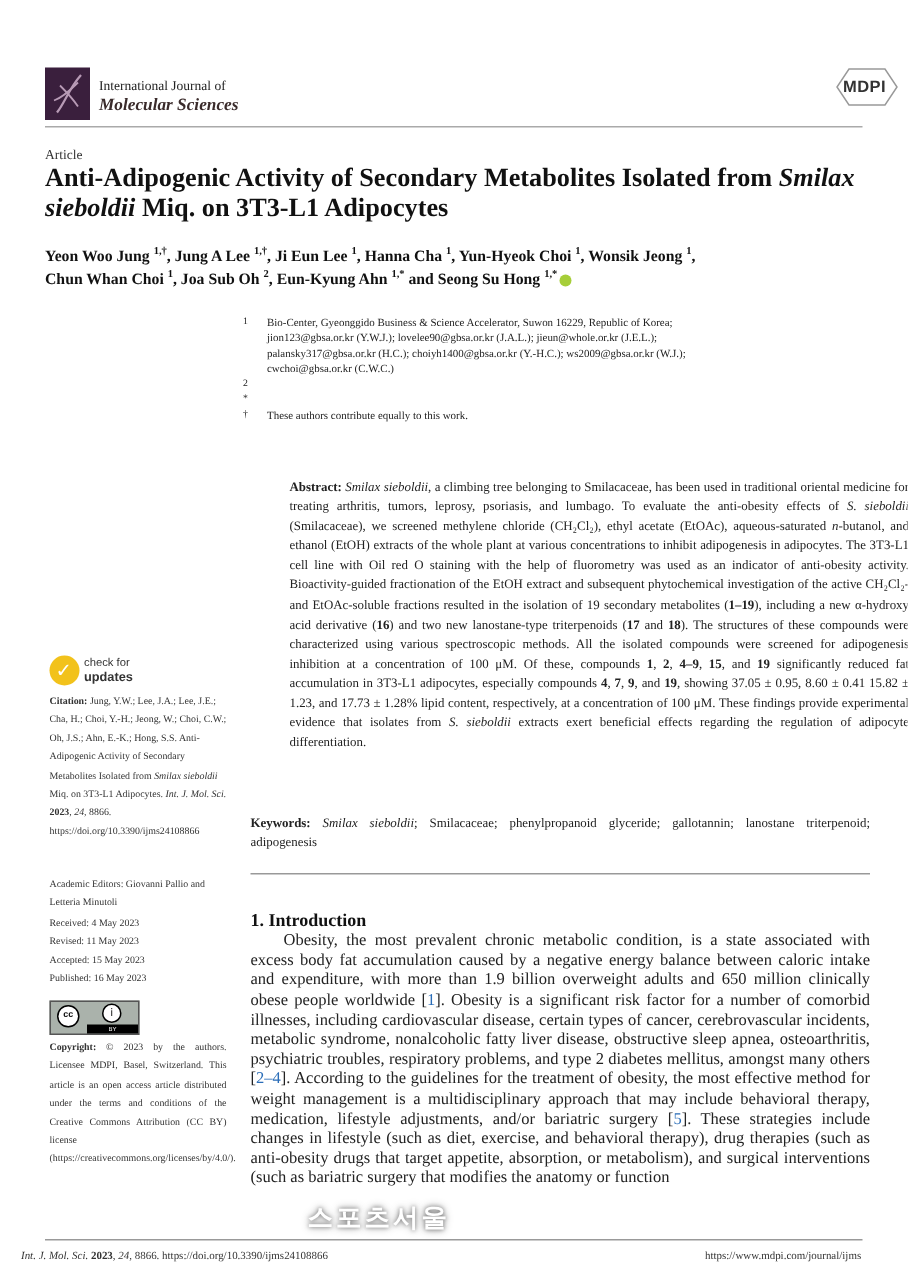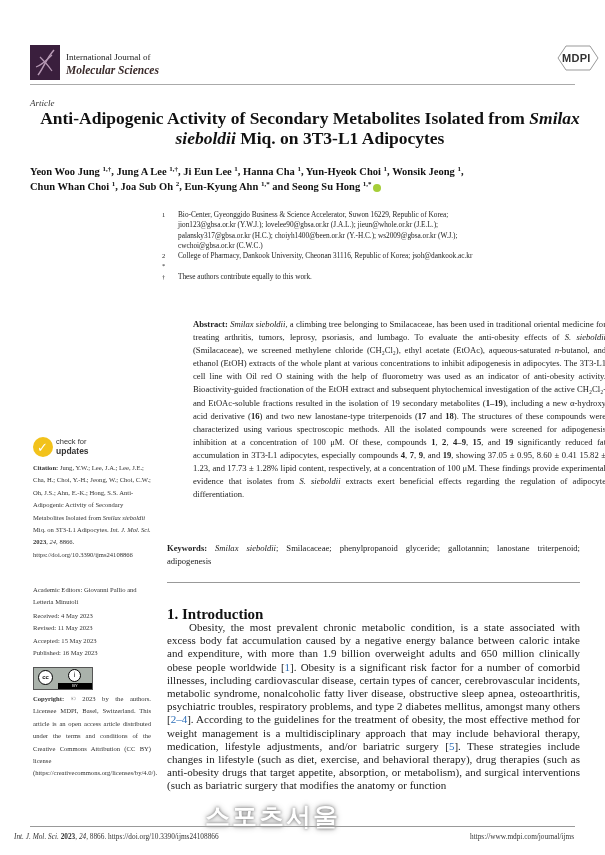--- a/index.html
+++ b/index.html
@@ -6,34 +6,34 @@
   body { width: 605px; height: 855px; position: relative; overflow: hidden;
          font-family: "Liberation Serif", "DejaVu Serif", serif; color: #111; }
   .abs { position: absolute; }
   
   .logo-box { left: 30px; top: 45px; width: 30px; height: 35px; background: #3a1f3d; }
   .journal-line1 { left: 66px; top: 52px; font-size: 9px; color: #222; }
   .journal-line2 { left: 66px; top: 64px; font-size: 11.5px; font-style: italic; font-weight: bold; color: #3a2b2b; }
   .mdpi { left: 528px; top: 44px; width: 44px; height: 28px; margin-left: 28px; }
   .mdpi-text { position: absolute; left: 6px; top: 8px; font-family: "Liberation Sans", sans-serif; font-weight: bold; font-size: 11px; color: #333; letter-spacing: 0.3px; }
   .hr-top { left: 30px; top: 84px; width: 545px; height: 1px; background: #aaa; }
-  .article-label { left: 30px; top: 98px; font-size: 9px; font-style: italic; color: #333; }
-  .title { left: 30px; top: 108px; width: 560px; font-size: 17.5px; font-weight: bold; line-height: 20px; color: #111; text-align: center; }
+  .article-label { left: 30px; top: 98px; font-size: 9px; color: #333; }
+  .title { left: 30px; top: 108px; width: 560px; font-size: 17.5px; font-weight: bold; line-height: 20px; color: #111; }
   .authors { left: 30px; top: 164px; width: 570px; font-size: 10.5px; font-weight: bold; line-height: 15px; }
   sup { font-size: 7px; vertical-align: super; line-height: 0; }
   .orcid { display: inline-block; width: 8px; height: 8px; border-radius: 50%; background: #a6ce39; vertical-align: middle; margin-left: 1px; }
   
   .affil { left: 162px; top: 210px; width: 430px; font-size: 7.3px; line-height: 10.3px; color: #222; }
   .affil-row { display: flex; }
   .affil-mark { width: 16px; flex: none; font-size: 6.5px; }
   
   .abstract { left: 167px; top: 318px; width: 413px; font-size: 8.6px; line-height: 13.1px; text-align: justify; color: #222; margin-left: 26px; }
   .keywords { left: 167px; top: 542px; width: 413px; font-size: 8.6px; line-height: 13.1px; text-align: justify; color: #222; }
   .hr-kw { left: 167px; top: 582px; width: 413px; height: 1px; background: #999; }
-  .intro-head { left: 167px; top: 606px; font-size: 15px; font-weight: bold; }
+  .intro-head { left: 167px; top: 606px; font-size: 12px; font-weight: bold; }
   .intro-body { left: 167px; top: 621px; width: 413px; font-size: 11px; line-height: 13.2px; text-align: justify; color: #222; text-indent: 22px; }
   .ref { color: #2a6db8; }
   
   .check { left: 33px; top: 437px; width: 100px; height: 22px; }
   .check-circle { position: absolute; left: 0; top: 0; width: 20px; height: 20px; border-radius: 50%; background: #f2c21b; }
   .check-mark { position: absolute; left: 4px; top: 3px; color: #fff; font-size: 13px; font-family: "DejaVu Sans", sans-serif; font-weight: bold; }
   .check-t1 { position: absolute; left: 23px; top: 0px; font-family: "Liberation Sans", sans-serif; font-size: 7.5px; color: #333; }
   .check-t2 { position: absolute; left: 23px; top: 9px; font-family: "Liberation Sans", sans-serif; font-size: 8.5px; font-weight: bold; color: #333; }
   .side { left: 33px; width: 118px; font-size: 6.6px; line-height: 12.4px; color: #333; }
   .citation { top: 462px; }
@@ -41,21 +41,21 @@
   .dates { top: 610px; line-height: 12.4px; }
   .cc { left: 33px; top: 667px; width: 58px; height: 21px; background: #aab2ab; border: 1px solid #555; }
   .cc-c { position: absolute; left: 4px; top: 2px; width: 13px; height: 13px; border-radius: 50%; background: #fff; border: 1.5px solid #000; font-family: "Liberation Sans", sans-serif; font-size: 6px; font-weight: bold; text-align: center; line-height: 13px; }
   .cc-by { position: absolute; left: 34px; top: 1px; width: 11px; height: 11px; border-radius: 50%; background: #fff; border: 1.5px solid #000; font-size: 7px; text-align: center; line-height: 11px; font-family: "DejaVu Sans", sans-serif;}
   .cc-bar { position: absolute; left: 24px; bottom: 0; width: 34px; height: 6px; background: #000; color: #fff; font-size: 4px; text-align: center; line-height: 6px; font-family: "Liberation Sans", sans-serif; }
   .copyright { top: 693px; text-align: justify; }
   
   .hr-foot { left: 30px; top: 826px; width: 545px; height: 1px; background: #999; }
   .foot-left { left: 14px; top: 832px; font-size: 7.3px; color: #333; }
   .foot-right { left: 470px; top: 832px; font-size: 7.3px; color: #333; }
-  .watermark { left: 205px; top: 800px; font-family: "DejaVu Sans", sans-serif; font-size: 25px; font-weight: bold; color: #fff;
+  .watermark { left: 205px; top: 800px; font-family: "DejaVu Sans", sans-serif; font-size: 17px; font-weight: bold; color: #fff;
                text-shadow: 0 0 3px #777, 0 0 6px #999; letter-spacing: 2px; }
 </style>
 </head>
 <body>
 
 <div class="abs logo-box">
   <svg width="30" height="35" viewBox="0 0 30 35">
     <path d="M8 30 C 14 22, 16 14, 24 5" stroke="#b79ab5" stroke-width="1.5" fill="none"></path>
     <path d="M6 22 C 12 20, 18 14, 22 10" stroke="#b79ab5" stroke-width="1.2" fill="none"></path>
     <path d="M10 12 C 14 16, 18 20, 22 26" stroke="#b79ab5" stroke-width="1.2" fill="none"></path>
@@ -86,25 +86,24 @@
   <span><span>Chun Whan Choi</span> <sup>1</sup></span>,
   <span><span>Joa Sub Oh</span> <sup>2</sup></span>,
   <span><span>Eun-Kyung Ahn</span> <sup>1,*</sup></span>
   <span>and</span>
   <span><span>Seong Su Hong</span> <sup>1,*</sup></span><span class="orcid"></span>
 </div>
 
 <div class="abs affil">
   <div class="affil-row">
     <span class="affil-mark">1</span>
-    <span><span>Bio-Center, Gyeonggido Business &amp; Science Accelerator, Suwon 16229, Republic of Korea;</span><br><span>jion123@gbsa.or.kr (Y.W.J.); lovelee90@gbsa.or.kr (J.A.L.); jieun@whole.or.kr (J.E.L.);</span><br><span>palansky317@gbsa.or.kr (H.C.); choiyh1400@been.or.kr (Y.-H.C.); ws2009@gbsa.or.kr (W.J.);</span><br><span>cwchoi@gbsa.or.kr (C.W.C.)</span></span>
+    <span><span>Bio-Center, Gyeonggido Business &amp; Science Accelerator, Suwon 16229, Republic of Korea;</span><br><span>jion123@gbsa.or.kr (Y.W.J.); lovelee90@gbsa.or.kr (J.A.L.); jieun@whole.or.kr (J.E.L.);</span><br><span>palansky317@gbsa.or.kr (H.C.); choiyh1400@gbsa.or.kr (Y.-H.C.); ws2009@gbsa.or.kr (W.J.);</span><br><span>cwchoi@gbsa.or.kr (C.W.C.)</span></span>
   </div>
   <div class="affil-row">
     <span class="affil-mark">2</span>
-    <span>College of Pharmacy, Dankook University, Cheonan 31116, Republic of Korea; jsoh@dankook.ac.kr</span>
   </div>
   <div class="affil-row">
     <span class="affil-mark">*</span>
   </div>
   <div class="affil-row">
     <span class="affil-mark">†</span>
     <span>These authors contribute equally to this work.</span>
   </div>
 </div>
 

